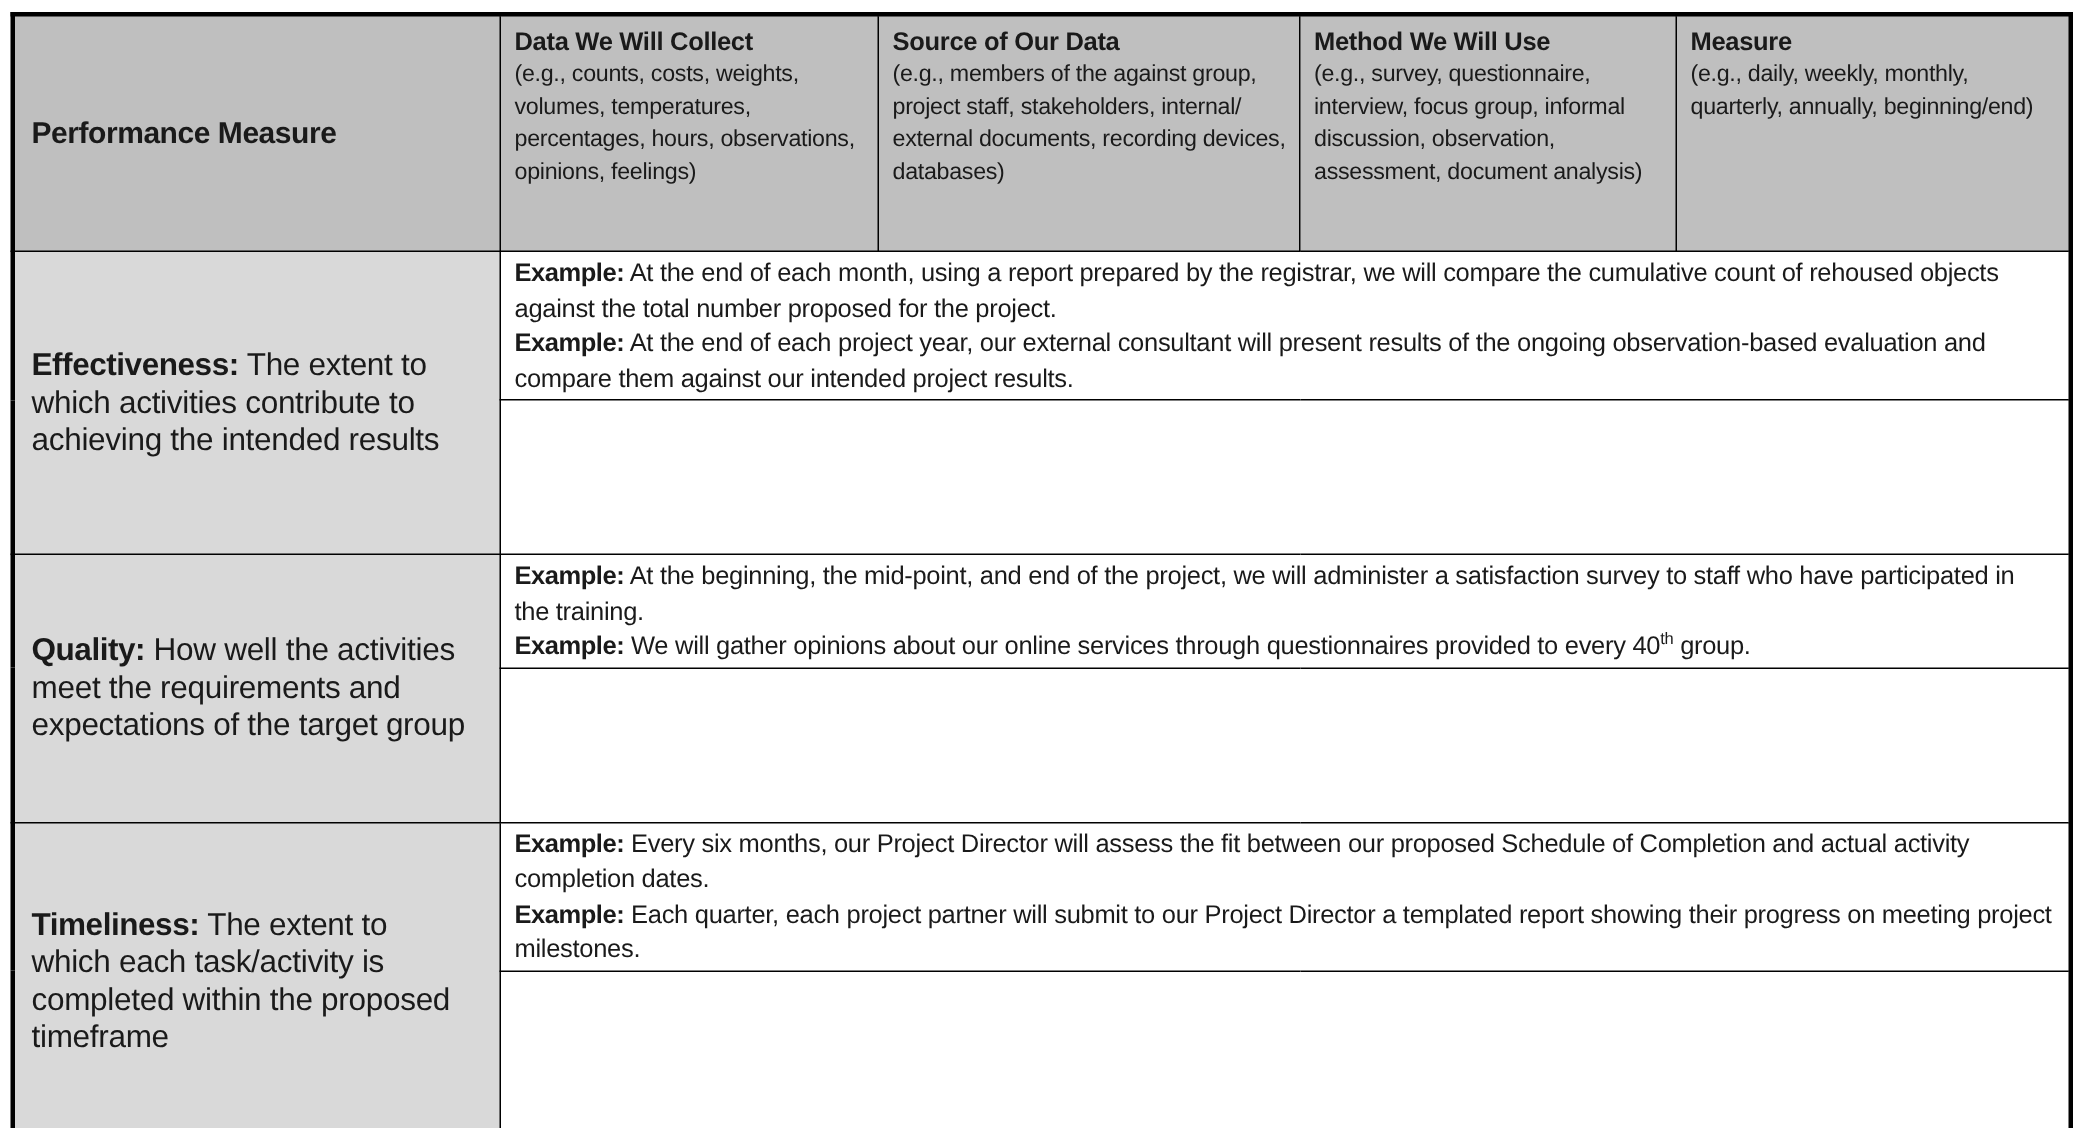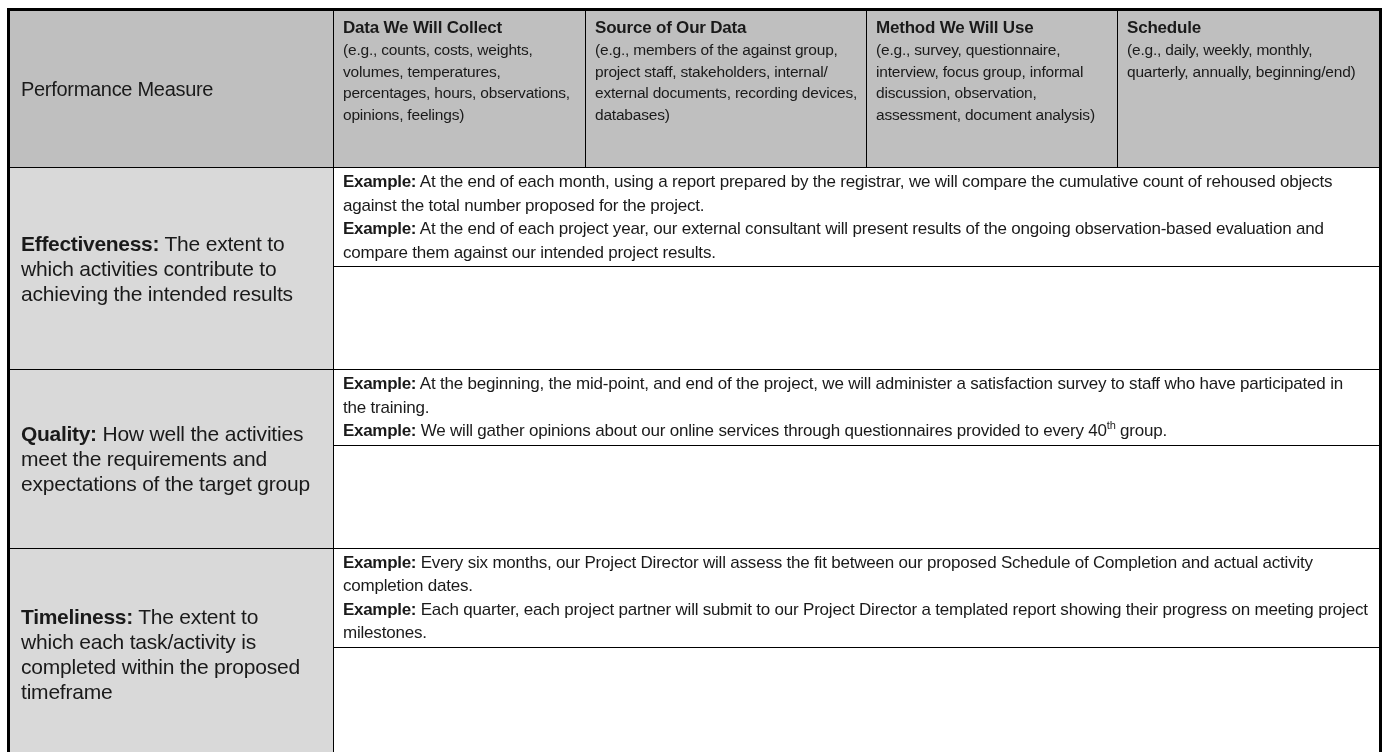--- a/index.html
+++ b/index.html
@@ -33,21 +33,21 @@
     font-weight: normal;
     text-align: left;
     padding: 4px 8px 4px 9px;
   }
   th.corner {
     vertical-align: middle;
     padding-left: 11px;
   }
   .corner-title {
     font-size: 20px;
-    font-weight: normal;
+    font-weight: bold;
     letter-spacing: -0.3px;
     text-align: center;
   }
   .col-title {
     font-size: 17px;
     font-weight: bold;
     text-align: left;
     line-height: 21px;
     margin: 2px 0 0 0;
   }
@@ -107,21 +107,21 @@
     </th>
     <th>
       <p class="col-title">Source of Our Data</p>
       <p class="col-hint">(e.g., members of the against group, project staff, stakeholders, internal/ external documents, recording devices, databases)</p>
     </th>
     <th>
       <p class="col-title">Method We Will Use</p>
       <p class="col-hint">(e.g., survey, questionnaire, interview, focus group, informal discussion, observation, assessment, document analysis)</p>
     </th>
     <th>
-      <p class="col-title">Schedule</p>
+      <p class="col-title">Measure</p>
       <p class="col-hint">(e.g., daily, weekly, monthly, quarterly, annually, beginning/end)</p>
     </th>
   </tr>
 
   <tr style="height:96px">
     <td class="rowlabel" rowspan="2">
       <b>Effectiveness:</b><span> The extent to which activities contribute to achieving the intended results</span>
     </td>
     <td class="examples" colspan="4">
       <p class="ex"><b>Example:</b><span> At the end of each month, using a report prepared by the registrar, we will compare the cumulative count of rehoused objects against the total number proposed for the project.</span><sup></sup><span></span></p>

